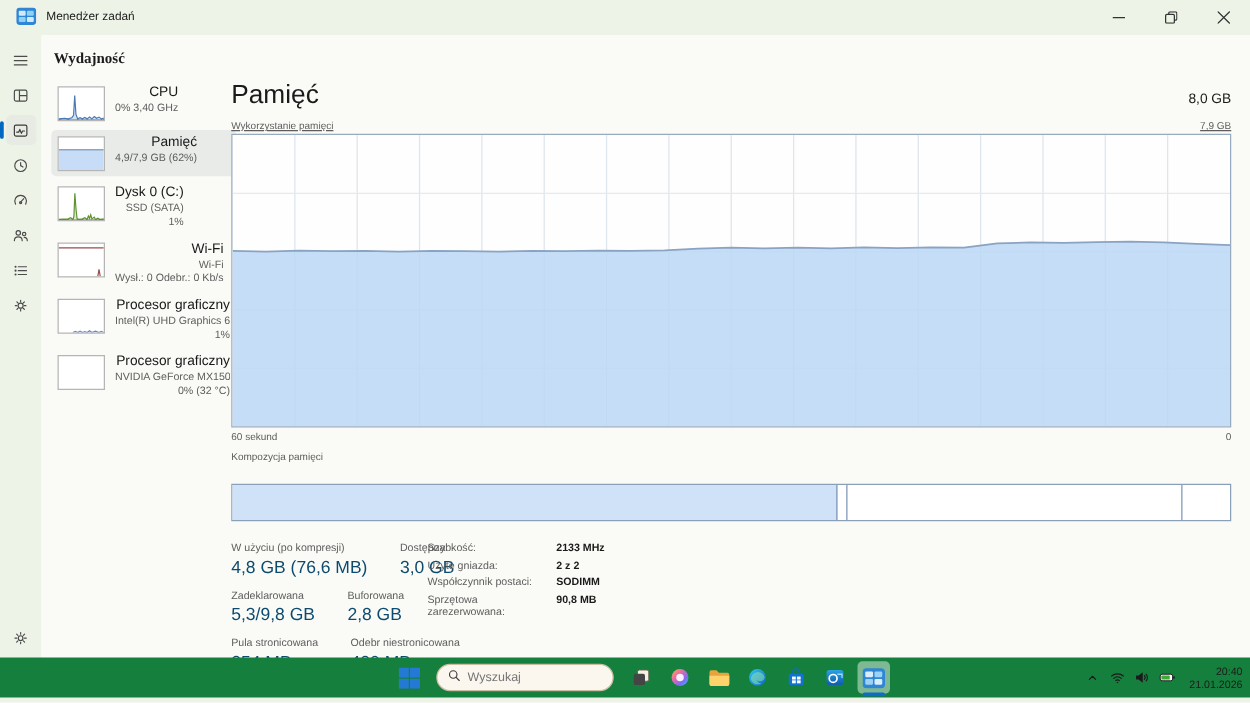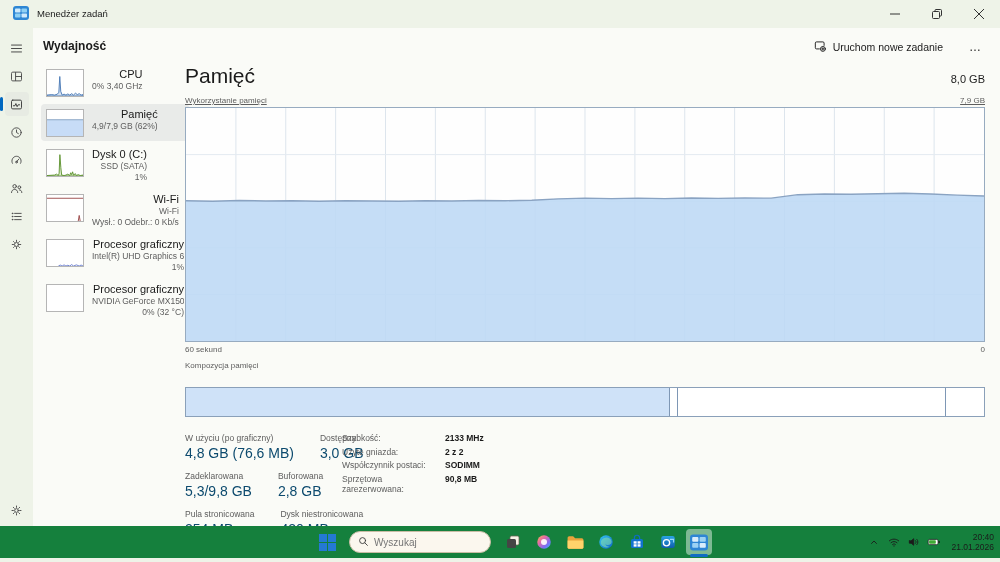--- a/index.html
+++ b/index.html
@@ -21,21 +21,21 @@
   .rail { position:absolute; left:0; top:28px; bottom:32px; width:33px;
           display:flex; flex-direction:column; align-items:center; padding-top:6px; }
   .rail-icon { width:24px; height:24px; margin:2px 0; display:flex; align-items:center;
                justify-content:center; border-radius:4px; position:relative; }
   .rail-icon.selected { background:#e7ebe3; }
   .rail-icon.selected::before { content:''; position:absolute; left:-5px; top:5px;
                width:3px; height:14px; background:#0067c0; border-radius:2px; }
   .rail-spacer { flex:1; }
   
   .content { position:absolute; left:33px; top:28px; right:0; bottom:32px; background:#fafbf7; }
-  .page-title { position:absolute; left:10px; top:11px; font-size:12px; font-weight:700; }
+  .page-title { position:absolute; left:10px; top:11px; font-size:12px; font-weight:700;font-family:Liberation Serif, serif; }
   .header-actions { position:absolute; top:8px; right:12px; display:flex; align-items:center; gap:14px; }
   .run-btn { display:flex; align-items:center; gap:6px; font-size:10.5px; padding:3px 6px;
              border-radius:4px; background:transparent; border:none; color:#1b1b1b; cursor:default; }
   .more-btn { background:none; border:none; font-size:12px; letter-spacing:1px; padding:2px 6px; color:#1b1b1b; }
   
   .sidebar { position:absolute; left:8px; top:36px; width:148px; }
   .side-item { display:flex; gap:8px; padding:4px 5px; border-radius:4px; margin-bottom:3px; align-items:flex-start; }
   .side-item.selected { background:#e9ebe9; }
   .thumb { width:38px; height:28px; background:#fff; border:1px solid #b5b5b5; flex:none; margin-top:1px; }
   .thumb svg { display:block; width:100%; height:100%; }
@@ -183,33 +183,20 @@
       <circle cx="12" cy="12" r="3"></circle>
       <path d="M12,4.8 v2.2 M12,17 v2.2 M4.8,12 h2.2 M17,12 h2.2 M6.9,6.9 l1.6,1.6 M15.5,15.5 l1.6,1.6 M17.1,6.9 l-1.6,1.6 M8.5,15.5 l-1.6,1.6"></path>
     </svg>
   </div>
 </div>
 
 <div class="content">
 
   <div class="page-title">Wydajność</div>
 
-  <div class="header-actions">
-    <button class="run-btn">
-      <span>
-        <svg width="14" height="14" viewBox="0 0 24 24" fill="none" stroke="#1b1b1b" stroke-width="1.6" stroke-linecap="round">
-          <path d="M19,11 V7 a2,2 0 0 0 -2,-2 H6 a2,2 0 0 0 -2,2 v8 a2,2 0 0 0 2,2 h5"></path>
-          <circle cx="17" cy="17" r="4.2"></circle>
-            <path d="M17,15 v4 M15,17 h4"></path>
-        </svg>
-      </span>
-      <span>Uruchom nowe zadanie</span>
-    </button>
-    <button class="more-btn">…</button>
-  </div>
 
   <div class="sidebar">
 
     <div class="side-item">
       <span class="thumb">
         <svg viewBox="0 0 38 28" preserveAspectRatio="none">
           <path d="M0,27 L5,26.5 L8,27 L11,26 L12.5,24 L13.5,7 L14.5,23 L16,27 L18,26 L20,27 L22,25.8 L24,27 L26,25.5 L28,27 L30,25 L32,26.5 L34,25.5 L36,27 L38,26.5 L38,28 L0,28 Z" fill="rgba(90,140,200,0.25)" stroke="#4a7ab5" stroke-width="1"></path>
         </svg>
       </span>
       <span class="side-text">
@@ -330,21 +317,21 @@
     <div class="comp-bar">
       <div class="seg seg-inuse"></div>
       <div class="seg seg-mod"></div>
       <div class="seg seg-standby"></div>
       <div class="seg seg-free"></div>
     </div>
 
     <div class="stats">
       <div class="stats-row">
         <div class="stat-pair">
-          <div class="stat-label">W użyciu (po graficzny)</div>
+          <div class="stat-label">W użyciu (po kompresji)</div>
           <div class="stat-value">4,8 GB (76,6 MB)</div>
         </div>
         <div class="stat-pair">
           <div class="stat-label">Dostępna</div>
           <div class="stat-value">3,0 GB</div>
         </div>
       </div>
       <div class="stats-row">
         <div class="stat-pair">
           <div class="stat-label">Zadeklarowana</div>
@@ -354,21 +341,21 @@
           <div class="stat-label">Buforowana</div>
           <div class="stat-value">2,8 GB</div>
         </div>
       </div>
       <div class="stats-row">
         <div class="stat-pair">
           <div class="stat-label">Pula stronicowana</div>
           <div class="stat-value">254 MB</div>
         </div>
         <div class="stat-pair">
-          <div class="stat-label">Dysk niestronicowana</div>
+          <div class="stat-label">Odebr niestronicowana</div>
           <div class="stat-value">420 MB</div>
         </div>
       </div>
 
       <div class="stats-right">
         <div class="detail-row">
           <span class="d-label">Szybkość:</span>
           <span class="d-value">2133 MHz</span>
         </div>
         <div class="detail-row">

